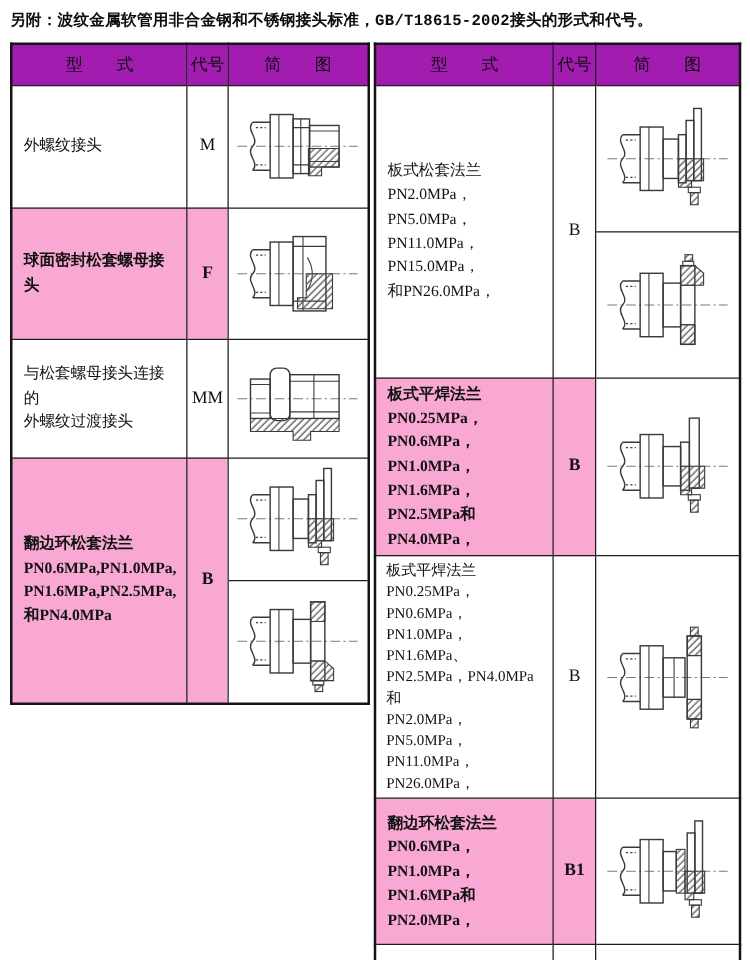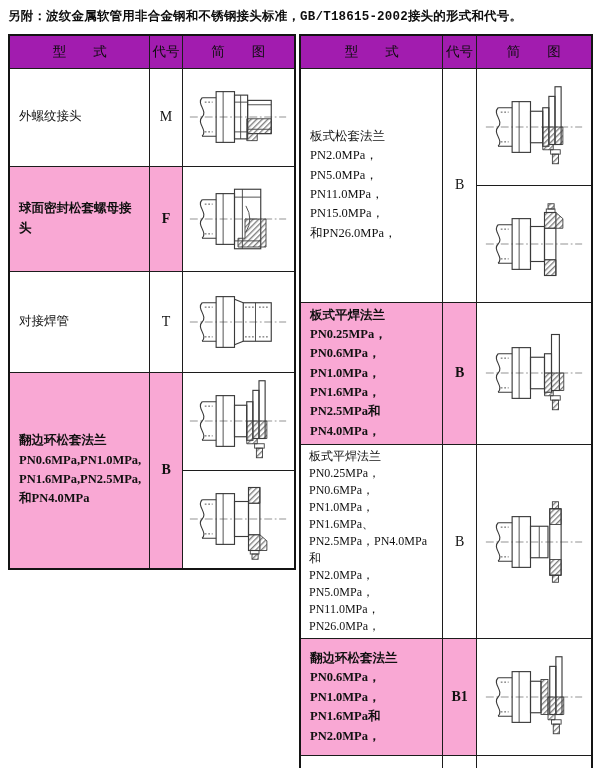--- a/index.html
+++ b/index.html
@@ -91,38 +91,40 @@
             <g class="s">
               <rect x="54" y="14" width="30" height="68"></rect>
               <path class="thin" d="M54,23 H84 M54,73 H84 M63,14 V82"></path>
               <path class="thin" d="M67,33 q9,15 0,30"></path>
               <polygon class="h" points="66,48 90,48 90,80 58,80 58,70 66,70"></polygon>
             </g>
           </svg>
         </td>
       </tr>
 
-
-
-      <tr style="height:101px">
-        <td class="type-cell">对接焊管</td>
-        <td class="code-cell">T</td>
-        <td class="diag-cell">
-          <svg class="diag" viewBox="0 0 116 96">
-            <use href="#g-cl"></use>
-                <use href="#g-hose"></use>
-            <g class="s">
-              <path d="M54,22 L64,26 M54,74 L64,70"></path>
-              <rect x="64" y="26" width="32" height="44"></rect>
-              <path class="thin" d="M78,26 V70"></path>
-              <path class="dot" d="M66,31 h10 M82,31 h12 M66,65 h10 M82,65 h12"></path>
-            </g>
-          </svg>
-        </td>
-      </tr>
+      <tr style="height:95px">
+        <td class="type-cell">与松套螺母接头连接的
+外螺纹过渡接头</td>
+        <td class="code-cell">MM</td>
+        <td class="diag-cell">
+          <svg class="diag" viewBox="0 0 116 96">
+            <use href="#g-cl"></use>
+            <g class="s">
+              <rect x="15" y="30" width="18" height="36"></rect>
+              <path class="thin" d="M15,35 H33 M15,61 H33"></path>
+              <rect x="33" y="20" width="18" height="48" rx="6"></rect>
+              <rect x="51" y="26" width="45" height="40"></rect>
+              <path class="thin" d="M51,32 H96 M51,60 H96 M73,26 V66"></path>
+              <polygon class="h" points="15,66 96,66 96,78 70,78 70,86 54,86 54,78 15,78"></polygon>
+            </g>
+          </svg>
+        </td>
+      </tr>
+
+
 
       <tr style="height:196px">
         <td class="type-cell yellow">翻边环松套法兰
 PN0.6MPa,PN1.0MPa,
 PN1.6MPa,PN2.5MPa,
 和PN4.0MPa</td>
         <td class="code-cell yellow">B</td>
         <td class="diag-cell">
           <div class="sub" style="height:97px">
             <svg class="diag" viewBox="0 0 116 96">

